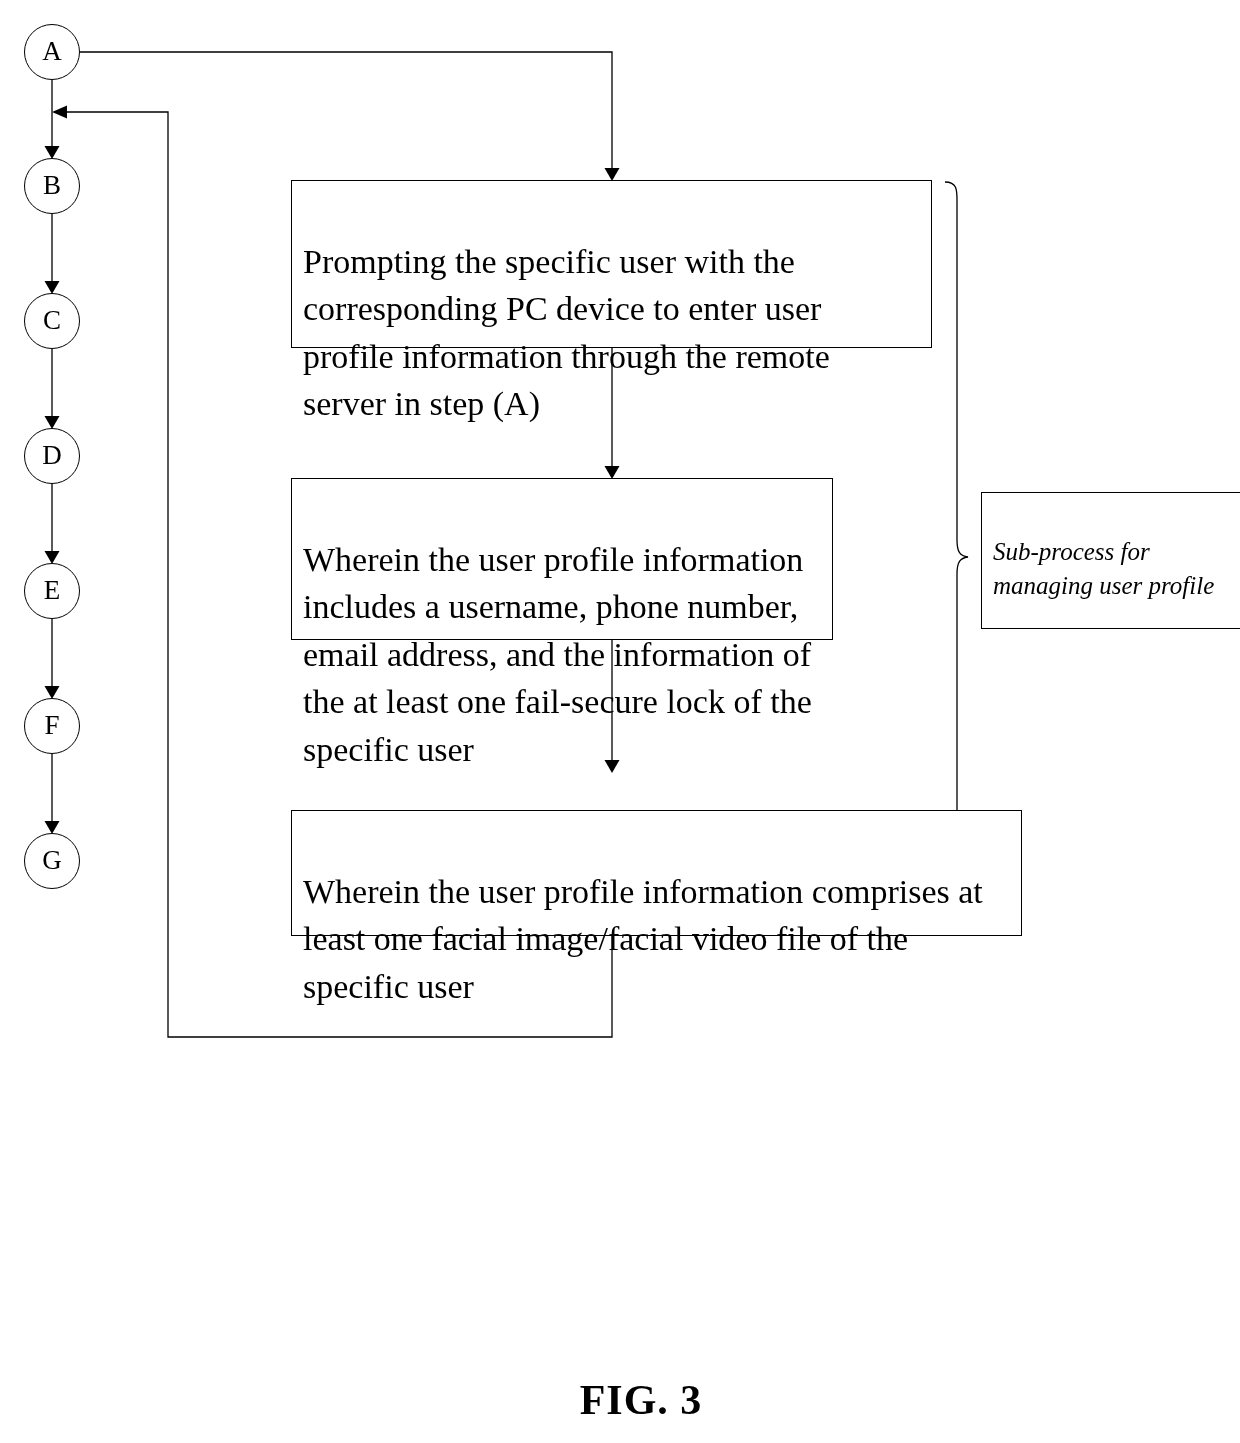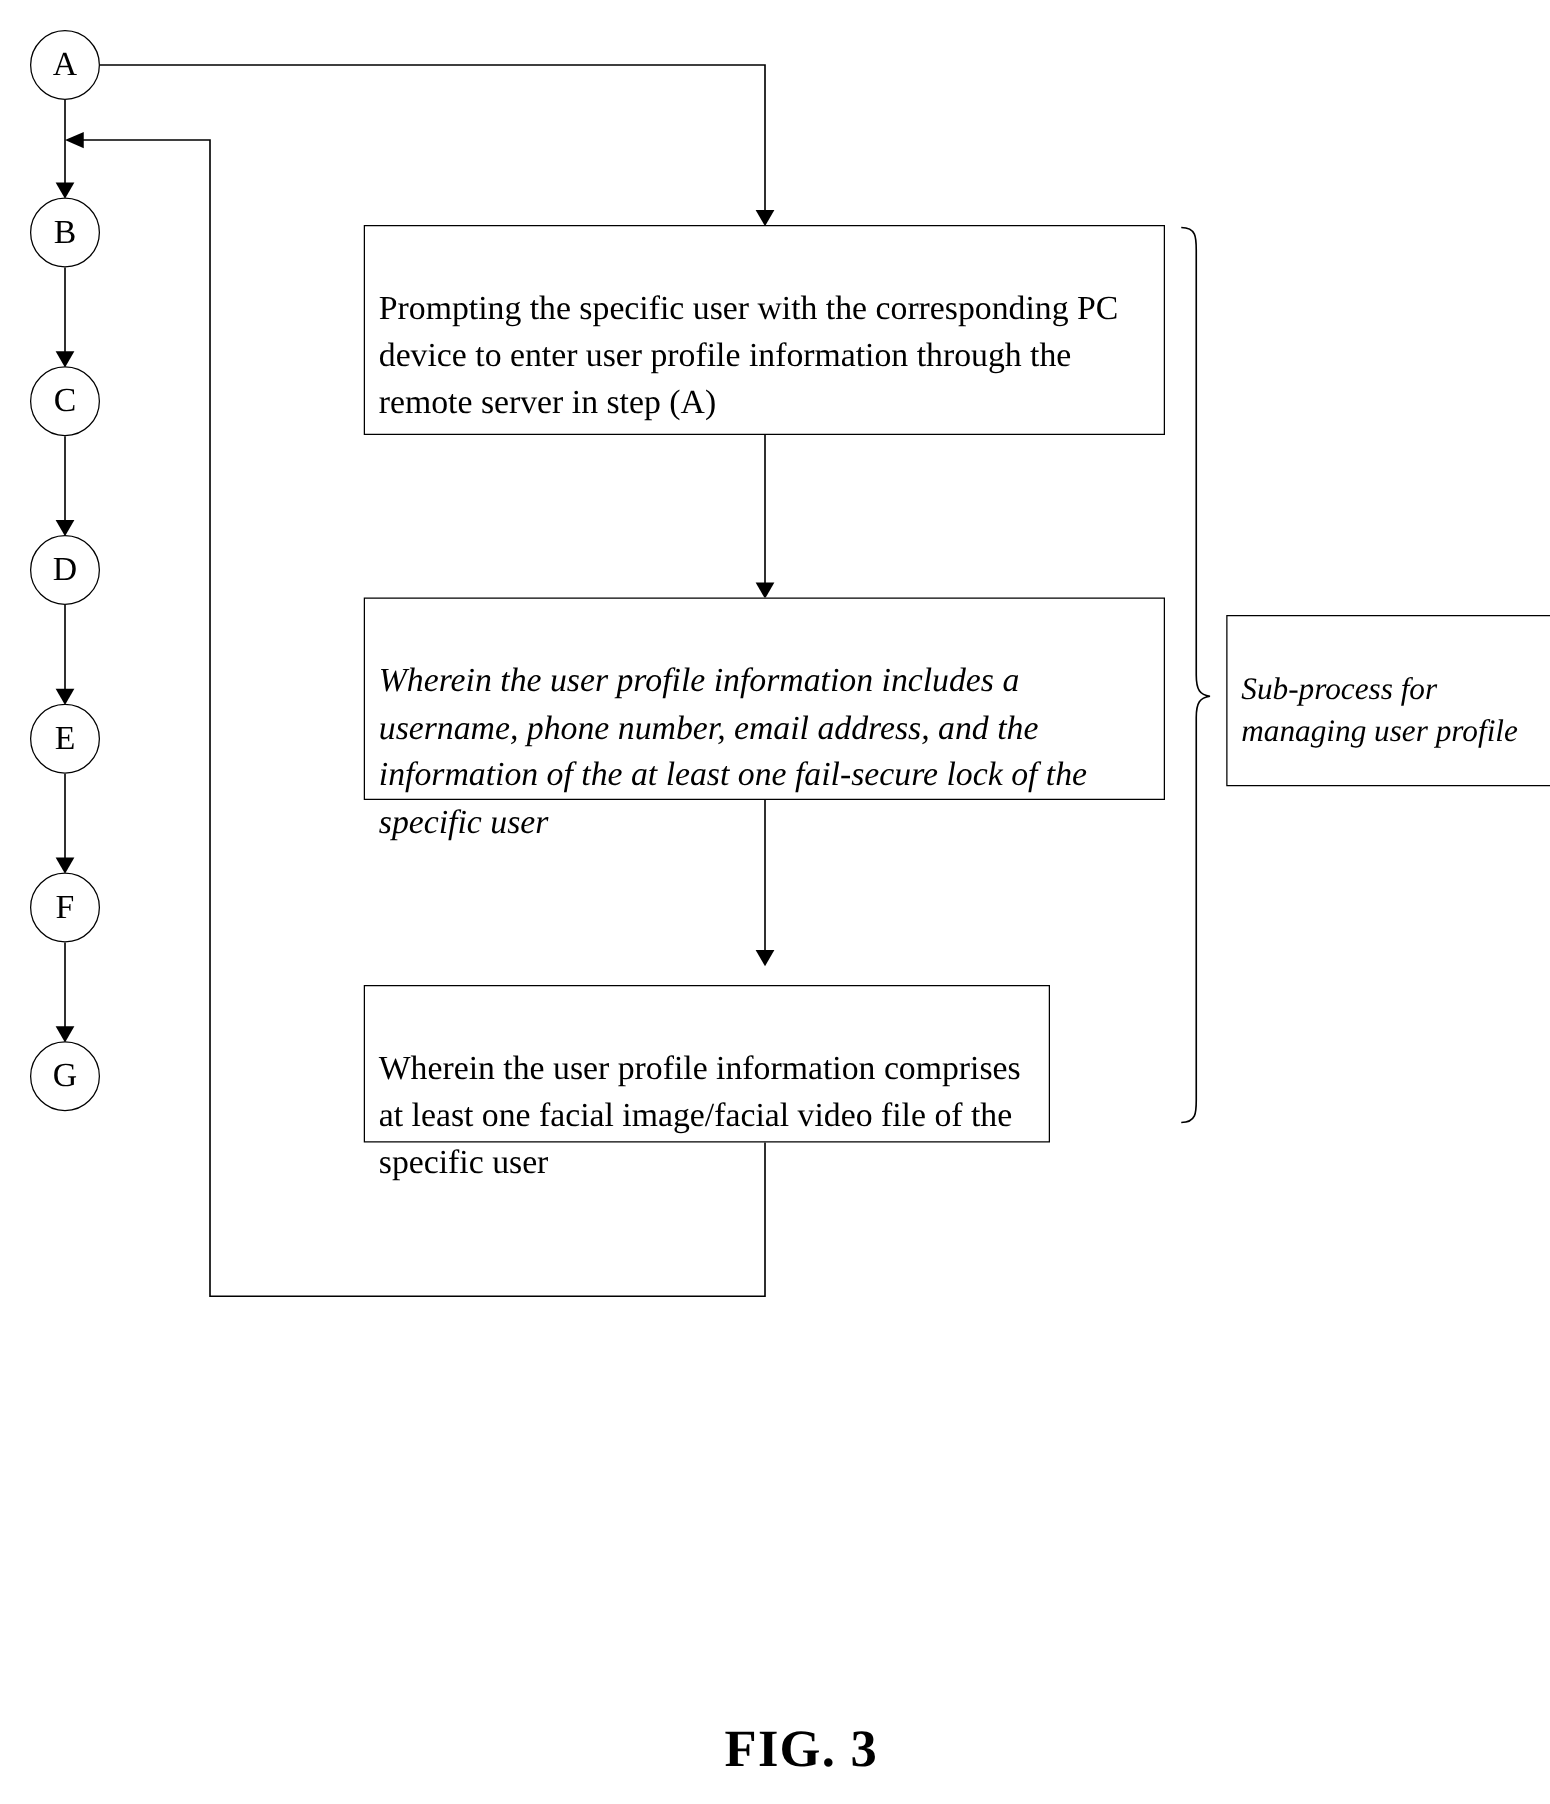--- a/index.html
+++ b/index.html
@@ -48,21 +48,21 @@
     transform: translateY(-1px);
   }
 
   
   .proc-box {
     position: absolute;
     border: 1.3px solid #000000;
     background: #ffffff;
     box-sizing: border-box;
     padding: 9px 11px 8px 11px;
-    font-size: 27px;
+    font-size: 34px;
     line-height: 1.40;
     font-family: "Liberation Serif", "DejaVu Serif", serif;
     white-space: pre-line;
   }
 
   
   .note-box {
     position: absolute;
     border: 1.3px solid #000000;
     background: #ffffff;
@@ -184,25 +184,25 @@
     <span>F</span>
   </div>
   <div class="node-circle" style="left:24px; top:833px;">
     <span>G</span>
   </div>
 
   <div class="proc-box" style="left:291px; top:180px; width:641px; height:168px;">
     <span>Prompting the specific user with the corresponding PC device to enter user profile information through the remote server in step (A)</span>
   </div>
 
-  <div class="proc-box" style="left:291px; top:478px; width:641px; height:162px;font-style:italic;">
+  <div class="proc-box" style="left:291px; top:478px; width:542px; height:162px;">
     <span>Wherein the user profile information includes a username, phone number, email address, and the information of the at least one fail-secure lock of the specific user</span>
   </div>
 
-  <div class="proc-box" style="left:291px; top:788px; width:549px; height:126px;">
+  <div class="proc-box" style="left:291px; top:810px; width:731px; height:126px;">
     <span>Wherein the user profile information comprises at least one facial image/facial video file of the specific user</span>
   </div>
 
   <div class="note-box" style="left:981px; top:492px; width:268px; height:137px;">
     <span>Sub-process for managing user profile</span>
   </div>
 
   <div class="fig-caption" style="top:1376px;">FIG. 3</div>
 
 </div>

